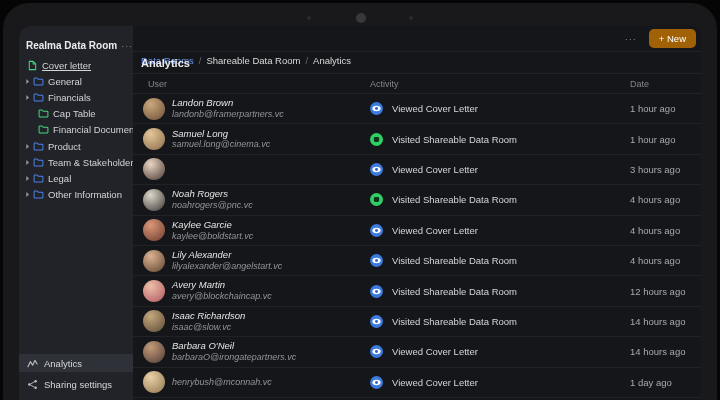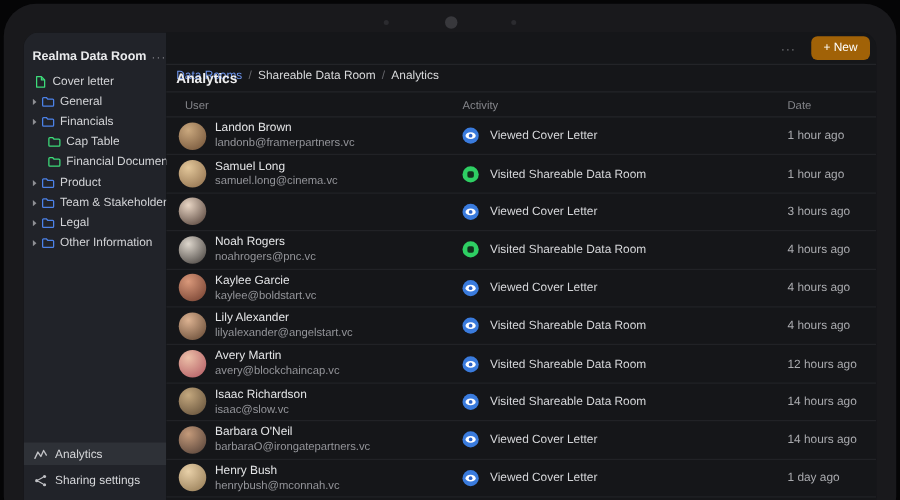--- a/index.html
+++ b/index.html
@@ -18,21 +18,21 @@
   
   .sidebar { width:114px; flex-shrink:0; background:#212329; display:flex; flex-direction:column; }
   .sb-header { height:22px; display:flex; align-items:flex-end; padding:0 5px 0 7px; gap:4px; margin-top:3px; }
   .sb-title { flex:1; font-size:10px; font-weight:bold; color:#eaebed; white-space:nowrap; }
   .sb-more { color:#8c8d92; font-size:9px; letter-spacing:1px; cursor:pointer; }
   .sb-add { width:15px; height:15px; border-radius:4px; background:#35383e; color:#e2e3e5;
             font-size:11px; line-height:14px; text-align:center; cursor:pointer; flex-shrink:0; }
   .tree { margin-top:6px; flex:0 0 auto; }
   .t-item { height:16.2px; display:flex; align-items:center; font-size:9.5px; color:#d3d4d7;
             white-space:nowrap; cursor:pointer; }
-  .t-item.lvl0 { padding-left:8px; }
+  .t-item.lvl0 { padding-left:8px;text-decoration:underline; }
   .t-item.chev-row { padding-left:5px; }
   .t-item.lvl1 { padding-left:19px; }
   .chev { width:9px; display:inline-flex; align-items:center; flex-shrink:0; }
   .icn { display:inline-flex; align-items:center; flex-shrink:0; }
   .t-label { margin-left:4px; }
   .sb-footer { margin-top:auto; padding-bottom:27px; }
   .foot-item { height:18px; display:flex; align-items:center; gap:6px; padding:0 8px;
                font-size:9.5px; color:#d6d7da; cursor:pointer; margin-bottom:3px; }
   .foot-item.selected { background:#2e3137; }
   .foot-item .icn { color:#c0c1c5; }
@@ -50,21 +50,21 @@
   .title-bar { height:22px; flex-shrink:0; display:flex; align-items:center; padding-left:8px;
                border-bottom:1px solid #232428; }
   .page-title { font-size:11px; font-weight:bold; color:#ededee; }
   .thead { height:20px; flex-shrink:0; display:flex; align-items:center; font-size:9px;
            color:#85868b; border-bottom:1px solid #232428; }
   .c-user { width:237px; padding-left:15px; }
   .c-act  { width:260px; }
   .c-date { flex:1; }
   .rows { flex:1; overflow:hidden; }
   .row { height:30.4px; display:flex; align-items:center; border-bottom:1px solid #212226; }
-  .cell-user { width:237px; padding-left:10px; display:flex; align-items:center; gap:7px; }
+  .cell-user { width:237px; padding-left:10px; display:flex; align-items:center; gap:7px;font-style:italic; }
   .avatar { width:22px; height:22px; border-radius:50%; flex-shrink:0; }
   .uname { font-size:9.5px; color:#e4e5e7; line-height:1.25; }
   .uemail { font-size:9px; color:#94959a; line-height:1.25; }
   .cell-act { width:260px; display:flex; align-items:center; gap:9px; font-size:9.5px; color:#d6d7da; }
   .badge { width:13px; height:13px; border-radius:50%; display:inline-flex; align-items:center;
            justify-content:center; flex-shrink:0; }
   .cell-date { flex:1; font-size:9.5px; color:#a9aaae; }
 </style>
 </head>
 <body>
@@ -393,21 +393,20 @@
                 </svg>
               </span>
               <span>Viewed Cover Letter</span>
             </div>
             <div class="cell-date">14 hours ago</div>
           </div>
           <div class="row">
             <div class="cell-user">
               <span class="avatar" style="background: radial-gradient(circle at 35% 28%, rgb(232, 208, 168), rgb(144, 118, 80));"></span>
               <div>
-                <div class="uname">Henry Bush</div>
                 <div class="uemail">henrybush@mconnah.vc</div>
               </div>
             </div>
             <div class="cell-act">
               <span class="badge" style="background: rgb(58, 123, 221);">
                 <svg width="13" height="13" viewBox="0 0 14 14">
                   <ellipse cx="7" cy="7" rx="4.4" ry="3" fill="#ffffff"></ellipse>
                   <circle cx="7" cy="7" r="1.6" fill="#2d63c8"></circle>
                 </svg>
               </span>

